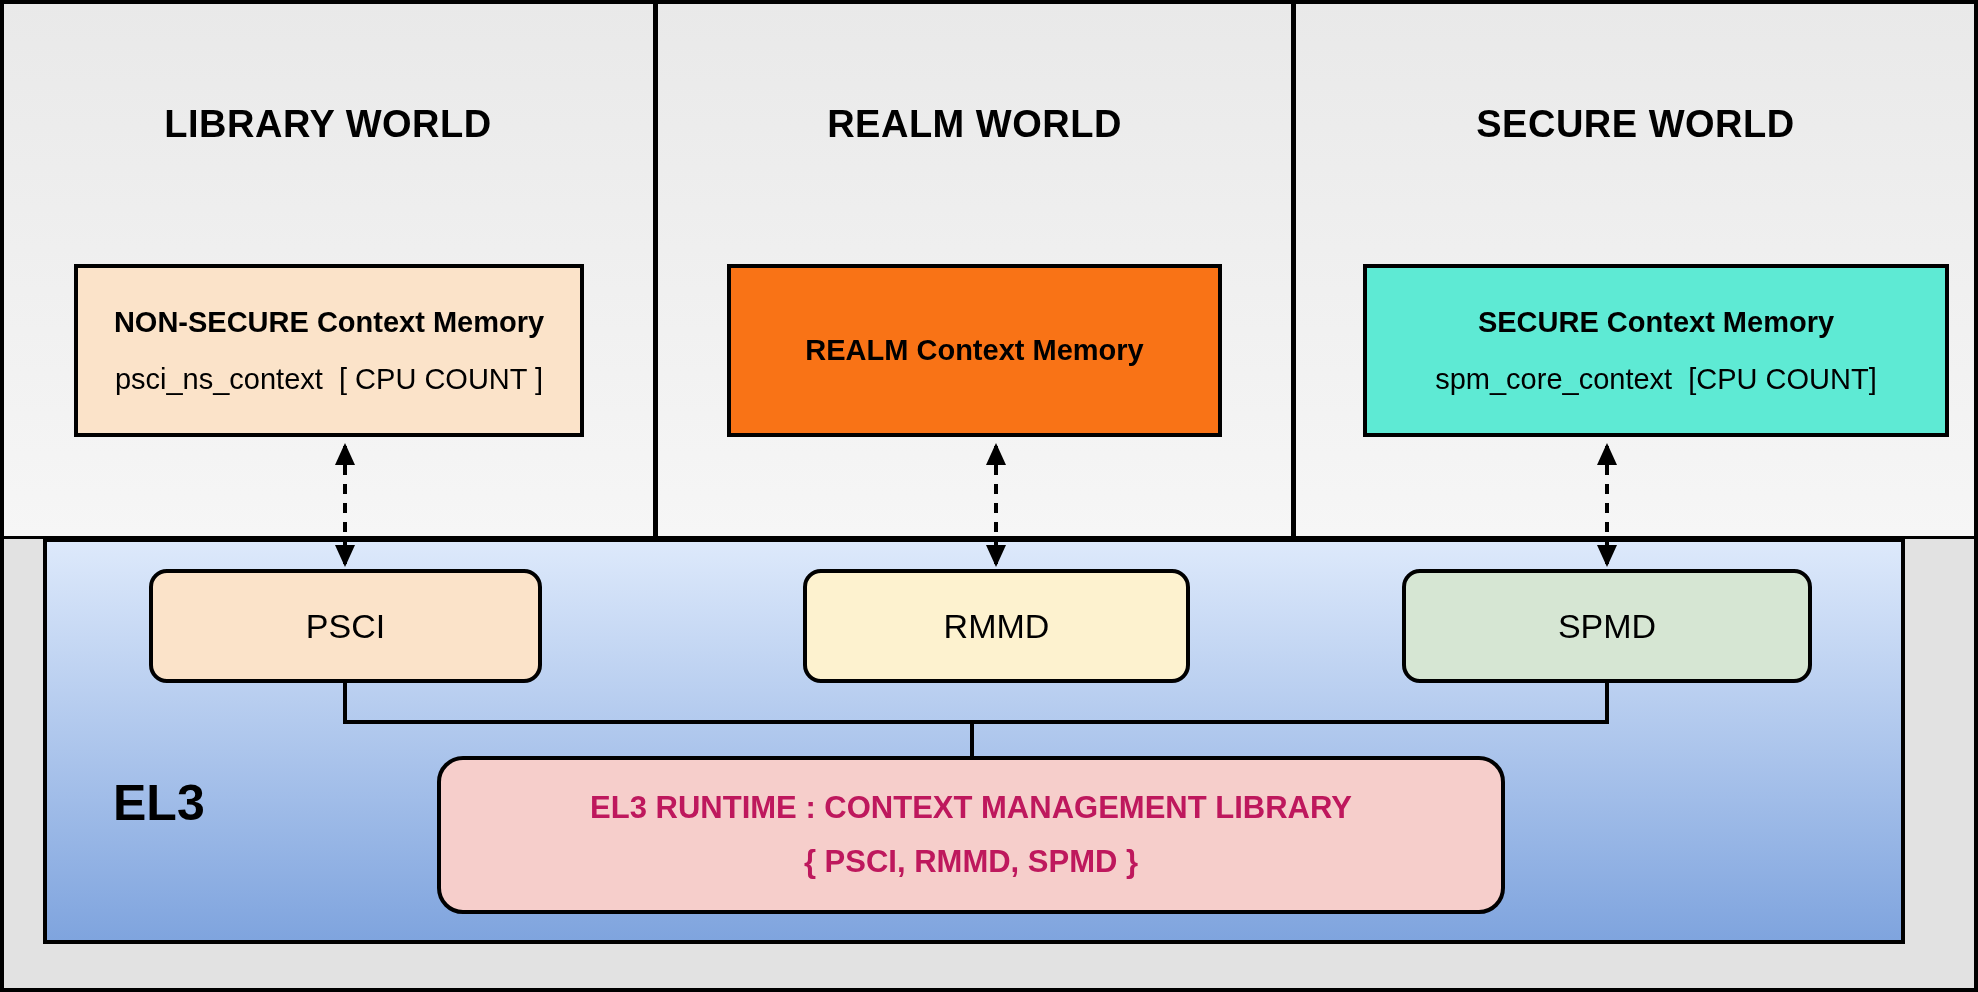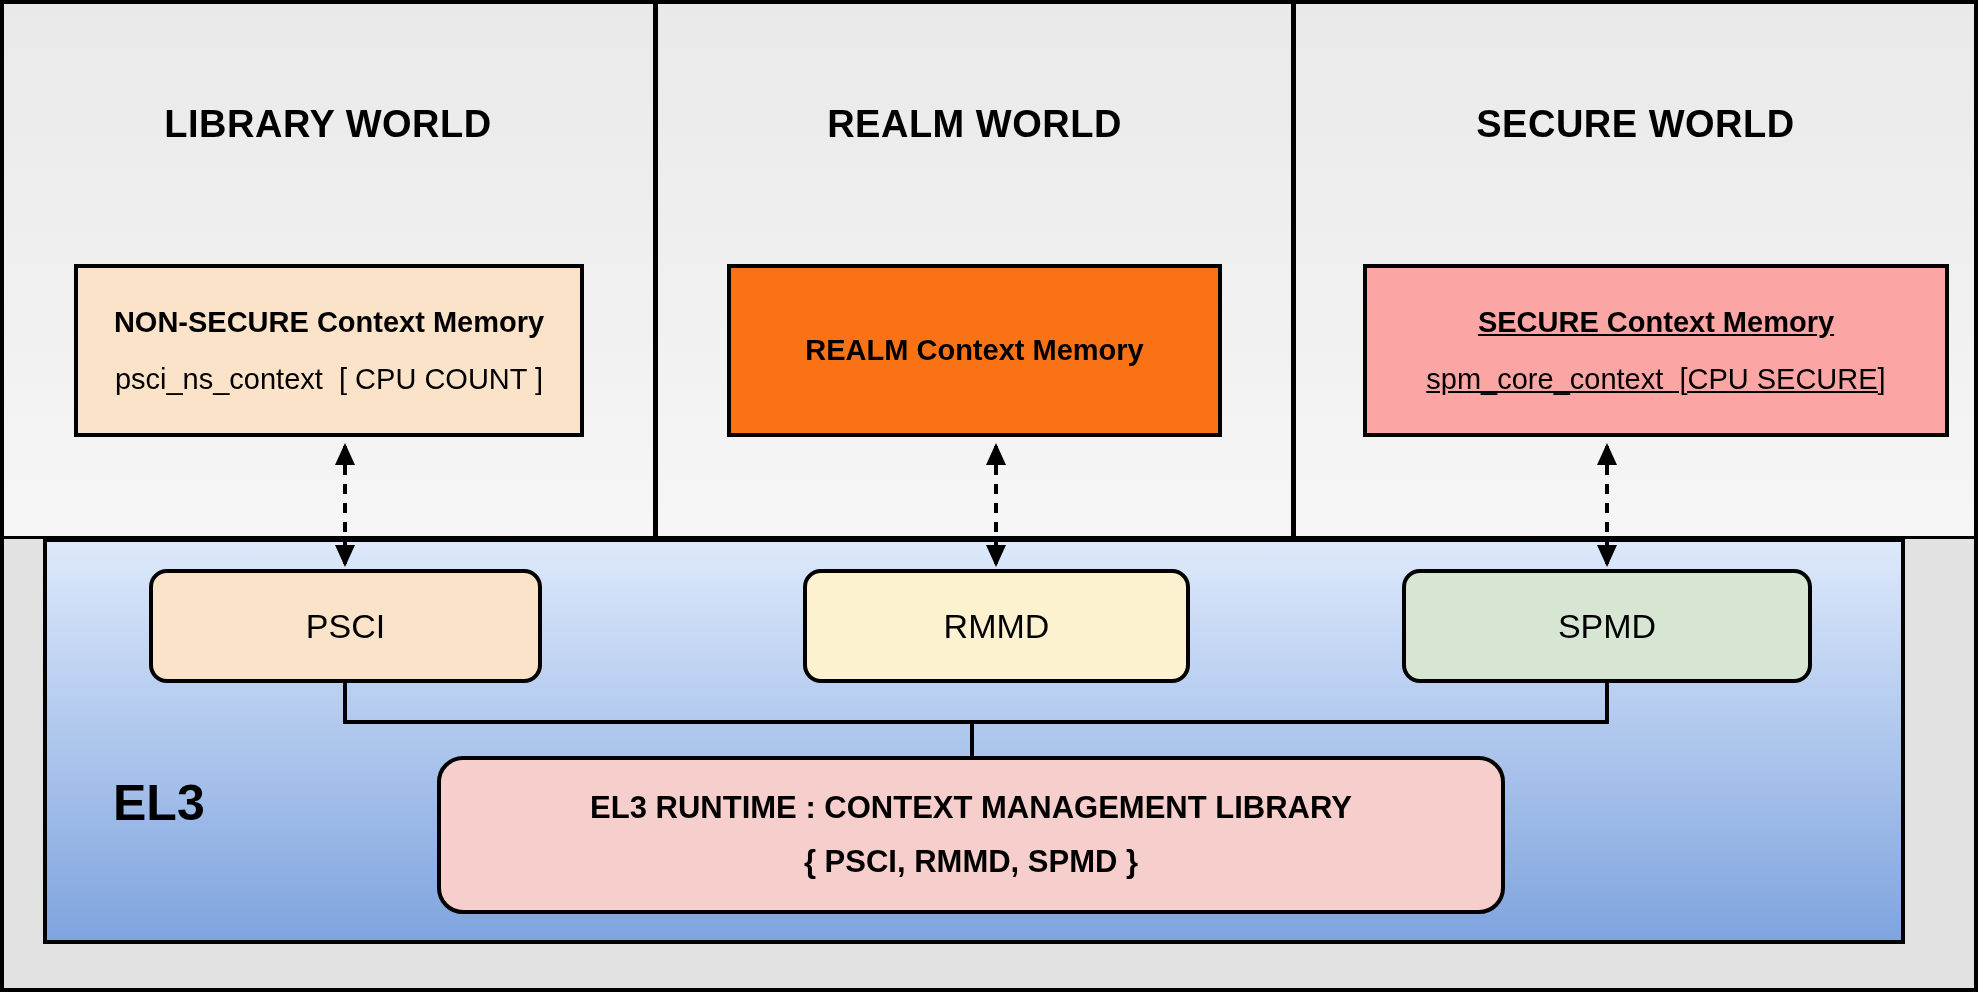--- a/index.html
+++ b/index.html
@@ -37,21 +37,21 @@
     position:absolute;top:264px;height:173px;
     border:4px solid #000;
     display:flex;flex-direction:column;align-items:center;justify-content:center;
     gap:24px;
     z-index:2;
   }
   .mem-box .mem-title{font-size:29px;font-weight:700;color:#000;white-space:pre;}
   .mem-box .mem-detail{font-size:29px;font-weight:400;color:#000;white-space:pre;}
   .mem-ns   {left:74px;  width:510px; background:#fbe3c9;}
   .mem-realm{left:727px; width:495px; background:#f97316;}
-  .mem-sec  {left:1363px;width:586px; background:#fca5a5;text-decoration:underline;}
+  .mem-sec  {left:1363px;width:586px; background:#5eead4;}
   
   .el3-box{
     position:absolute;left:43px;top:538px;width:1862px;height:406px;
     background:linear-gradient(180deg,#dde9fb 0%,#7fa4de 100%);
     border:4px solid #000;
     z-index:3;
   }
   .el3-label{
     position:absolute;left:42px;top:232px;
     font-size:50px;font-weight:700;color:#000;margin-left:24px;
@@ -64,21 +64,21 @@
   }
   .disp-psci{left:102px; width:393px;background:#fbe3c9;}
   .disp-rmmd{left:756px; width:387px;background:#fdf2cf;}
   .disp-spmd{left:1355px;width:410px;background:#d6e6d3;}
   .runtime-box{
     position:absolute;left:390px;top:214px;width:1068px;height:158px;
     background:#f6cecb;
     border:4px solid #000;border-radius:26px;
     display:flex;flex-direction:column;align-items:center;justify-content:center;
     gap:18px;
-    font-size:31px;font-weight:700;color:#000000;
+    font-size:31px;font-weight:700;color:#be185d;
     text-align:center;
   }
   
   .connector-layer{
     position:absolute;inset:0;z-index:5;pointer-events:none;
   }
 </style>
 </head>
 <body>
 
@@ -96,21 +96,21 @@
 
   <div class="mem-box mem-ns">
     <div class="mem-title">NON-SECURE Context Memory</div>
     <div class="mem-detail">psci_ns_context  [ CPU COUNT ]</div>
   </div>
   <div class="mem-box mem-realm">
     <div class="mem-title">REALM Context Memory</div>
   </div>
   <div class="mem-box mem-sec">
     <div class="mem-title">SECURE Context Memory</div>
-    <div class="mem-detail">spm_core_context  [CPU SECURE]</div>
+    <div class="mem-detail">spm_core_context  [CPU COUNT]</div>
   </div>
 
   <div class="el3-box">
     <div class="el3-label">EL3</div>
 
     <div class="dispatcher disp-psci">
       <span>PSCI</span>
     </div>
     <div class="dispatcher disp-spmd">
       <span>SPMD</span>

